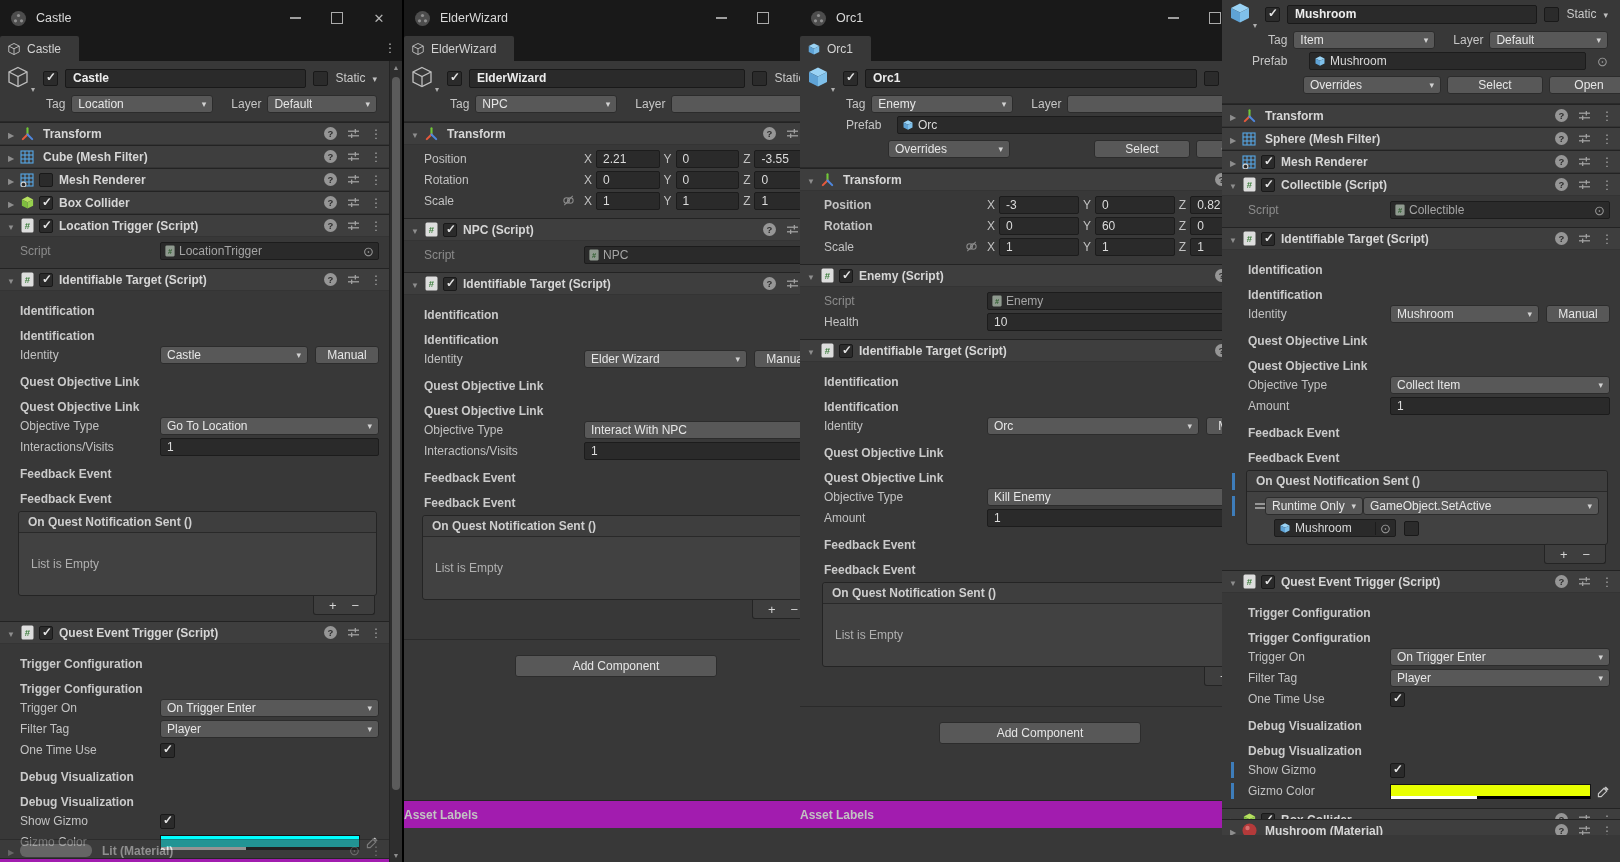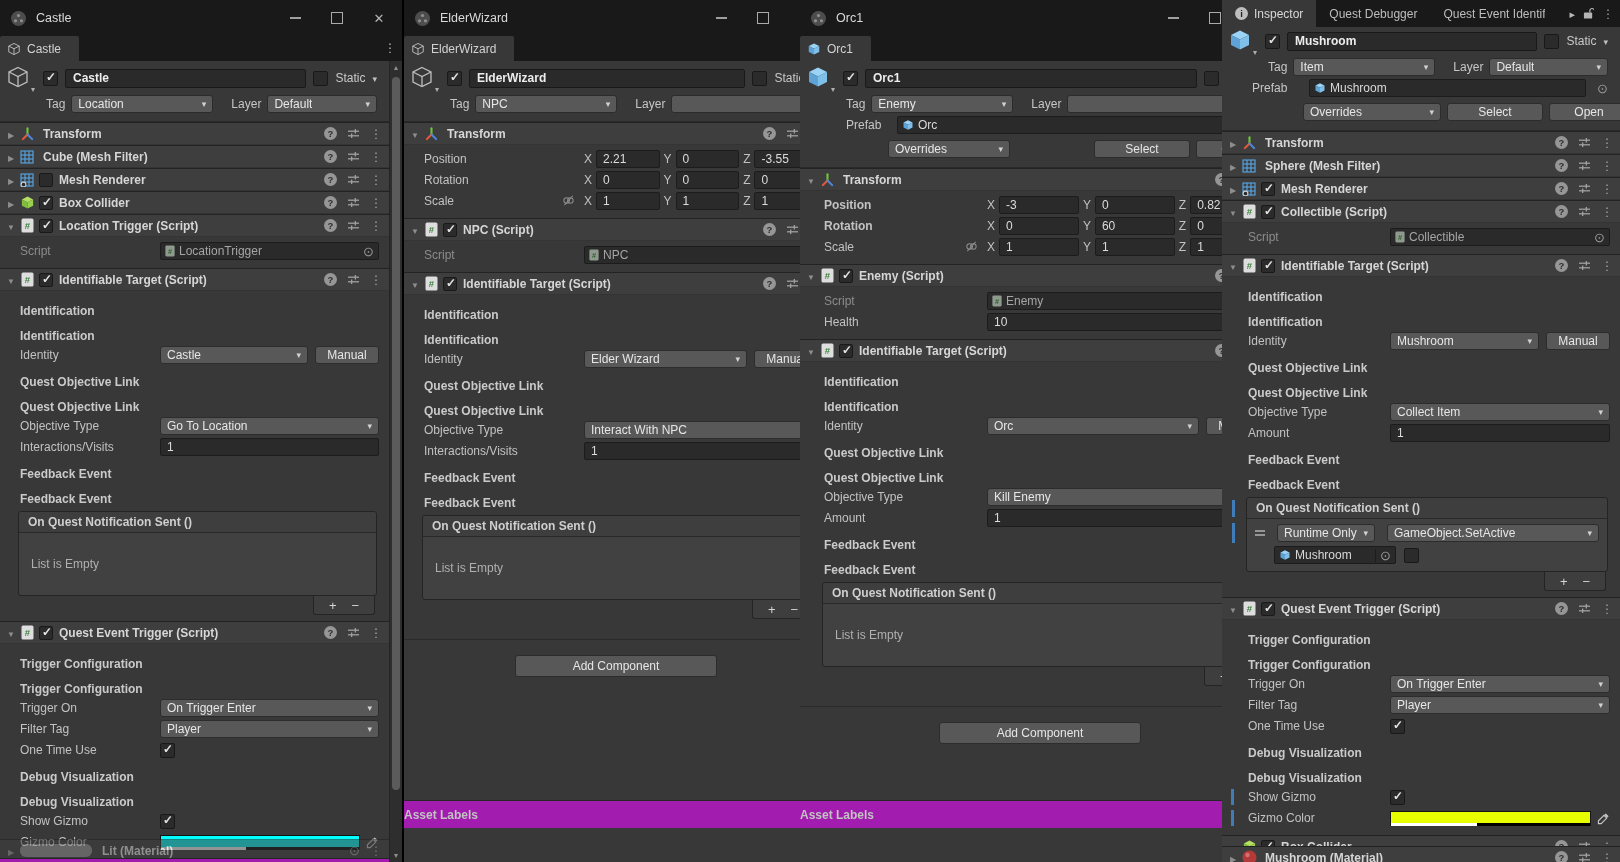--- a/index.html
+++ b/index.html
@@ -64,21 +64,21 @@
 .picker{margin-left:auto;color:#9A9A9A;font-size:13px;line-height:1;padding-left:4px;}
 .picker::after{content:"⊙";}
 .uevent-wrap{margin:4px 12px 0 calc(var(--padl) - 2px);}
 .uevent{border:1px solid #242424;border-radius:3px;background:#414141;position:relative;}
 .uevent-h{height:21px;background:#3E3E3E;border-bottom:1px solid #292929;display:flex;align-items:center;padding:0 9px;font-weight:bold;color:#CFCFCF;border-radius:3px 3px 0 0;}
 .uevent-b{min-height:62px;display:flex;align-items:center;padding:2px 12px;color:#B0B0B0;}
 .uevent-f{display:flex;justify-content:flex-end;height:19px;margin-right:2px;}
 .pmbox{width:62px;background:#3E3E3E;border:1px solid #242424;border-top:none;border-radius:0 0 3px 3px;display:flex;align-items:center;justify-content:space-evenly;color:#D6D6D6;font-size:13px;}
 .pm.plus::after{content:"+";}
 .pm.minus::after{content:"−";}
-.evrow1{display:flex;align-items:center;gap:12px;padding:5px 8px 3px 8px;}
+.evrow1{display:flex;align-items:center;gap:0;padding:5px 8px 3px 8px;}
 .dd.callstate{flex:0 0 98px;}
 .evrow2{display:flex;align-items:center;gap:8px;padding:1px 8px 7px 27px;}
 .objf.target{flex:0 0 122px;}
 .objf.target .picker{border-left:1px solid #1C1C1C;}
 .ovbar{position:absolute;left:-15px;width:3px;background:#3E7DBA;}
 .ovbar.a{top:2px;height:17px;}
 .ovbar.b{top:25px;height:20px;}
 .prow.ovr::before{content:"";position:absolute;left:9px;top:2px;bottom:2px;width:3px;background:#3E7DBA;}
 .addwrap{border-top:1px solid #2A2A2A;margin-top:14px;padding-top:15px;display:flex;justify-content:center;}
 .addbtn{width:202px;height:22px;}
@@ -880,40 +880,20 @@
     <div class="addwrap">
         <span class="btn addbtn">Add Component</span>
       </div>
     <div class="assetbar">
         <span>Asset Labels</span>
       </div>
   </div>
 </div>
 
 <div class="window win-insp" style="left:1222px;width:398px;">
-  <div class="ptabs">
-    <div class="ptab active">
-      <span class="info-icon"></span>
-      <span>Inspector</span>
-    </div>
-    <div class="ptab">
-        <span>Quest Debugger</span>
-      </div>
-    <div class="ptab clip">
-        <span>Quest Event Identif</span>
-      </div>
-    <div class="ptabs-ctrl">
-      <span class="more-arrow"></span>
-      <svg width="11" height="13" viewBox="0 0 12 14">
-          <path d="M7.5 6 V3.4 a2.3 2.3 0 0 1 4.3 -0.6" fill="none" stroke="#B5B5B5" stroke-width="1.3"></path>
-          <rect x="1" y="6" width="9" height="6.5" rx="1" fill="#B5B5B5"></rect>
-        </svg>
-      <span class="kebab2"></span>
-    </div>
-  </div>
   <div class="pcontent">
     <div class="gohead">
       <div class="gorow1" style="padding-top:3px;height:25px;">
         <span class="goicon"><svg width="24" height="24" viewBox="0 0 24 24">
               <path d="M12 2.5 L21 7 L12 11.5 L3 7 Z" fill="#9AD3F5"></path>
               <path d="M3 7 L12 11.5 L12 21.5 L3 17 Z" fill="#5FA3D6"></path>
               <path d="M21 7 L12 11.5 L12 21.5 L21 17 Z" fill="#7FC0EA"></path>
             </svg><span class="mini-caret"></span></span>
         <span class="cb on"></span>
         <span class="namefield">Mushroom</span>

